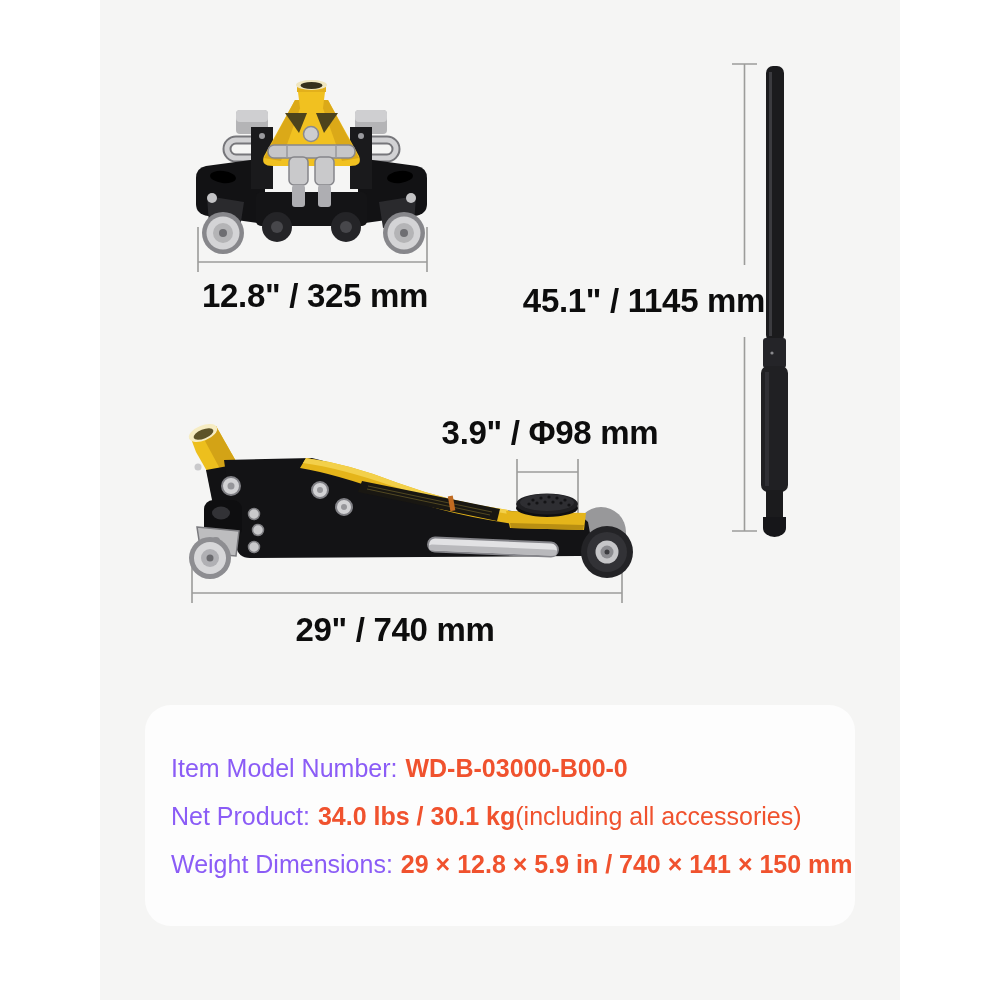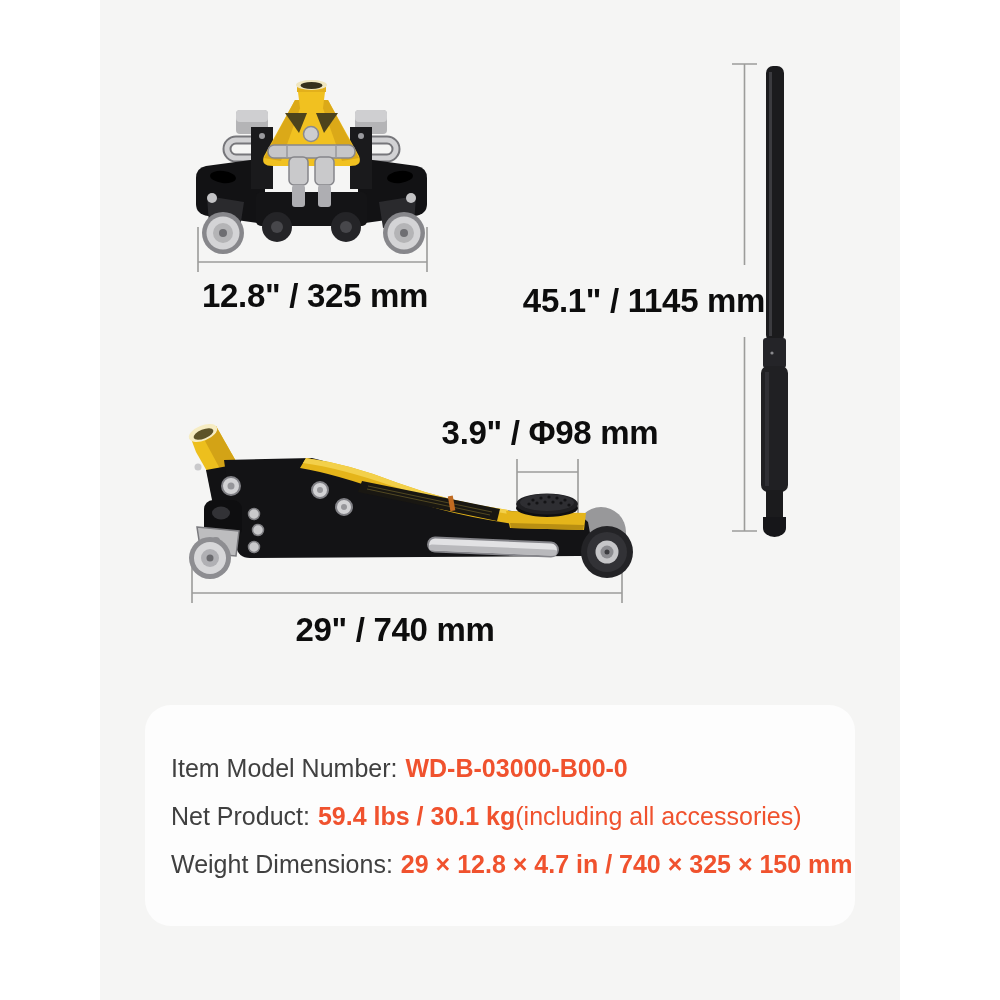--- a/index.html
+++ b/index.html
@@ -7,21 +7,21 @@
          font-family:"Liberation Sans",sans-serif;}
   .panel{position:absolute;left:100px;top:0;width:800px;height:1000px;background:#f5f5f4;}
   .art{position:absolute;left:0;top:0;width:1000px;height:1000px;}
   .dim-label{position:absolute;transform:translateX(-50%);white-space:nowrap;
              font-weight:700;font-size:33px;letter-spacing:-0.3px;color:#0d0d0d;}
   .info-box{position:absolute;left:145px;top:705px;width:710px;height:221px;
             background:#fdfdfd;border-radius:26px;box-sizing:border-box;
             display:flex;flex-direction:column;justify-content:center;gap:22px;
             padding-left:26px;}
   .info-line{font-size:25px;line-height:26px;white-space:nowrap;}
-  .info-label{color:#404040;}
+  .info-label{color:#8b5cf6;}
   .info-value{color:#f0522e;font-weight:700;margin-left:8px;}
   .info-note{color:#f0522e;font-weight:400;margin-left:0;}
 </style>
 </head>
 <body>
 
 <div class="stage">
   <div class="panel"></div>
 
   <svg class="art" viewBox="0 0 1000 1000">
@@ -169,19 +169,19 @@
 
   <div class="dim-label" style="left:550px;top:414px;">3.9" / Φ98 mm</div>
 
   <div class="dim-label" style="left:395px;top:611px;">29" / 740 mm</div>
 
   <div class="info-box">
     <div class="info-line">
       <span class="info-label">Item Model Number:</span><span class="info-value">WD-B-03000-B00-0</span>
     </div>
     <div class="info-line">
-      <span class="info-label">Net Product:</span><span class="info-value">59.4 lbs / 30.1 kg</span><span class="info-note">(including all accessories)</span>
+      <span class="info-label">Net Product:</span><span class="info-value">34.0 lbs / 30.1 kg</span><span class="info-note">(including all accessories)</span>
     </div>
     <div class="info-line">
-      <span class="info-label">Weight Dimensions:</span><span class="info-value">29 × 12.8 × 4.7 in / 740 × 325 × 150 mm</span>
+      <span class="info-label">Weight Dimensions:</span><span class="info-value">29 × 12.8 × 5.9 in / 740 × 141 × 150 mm</span>
     </div>
   </div>
 </div>
 
 </body></html>

